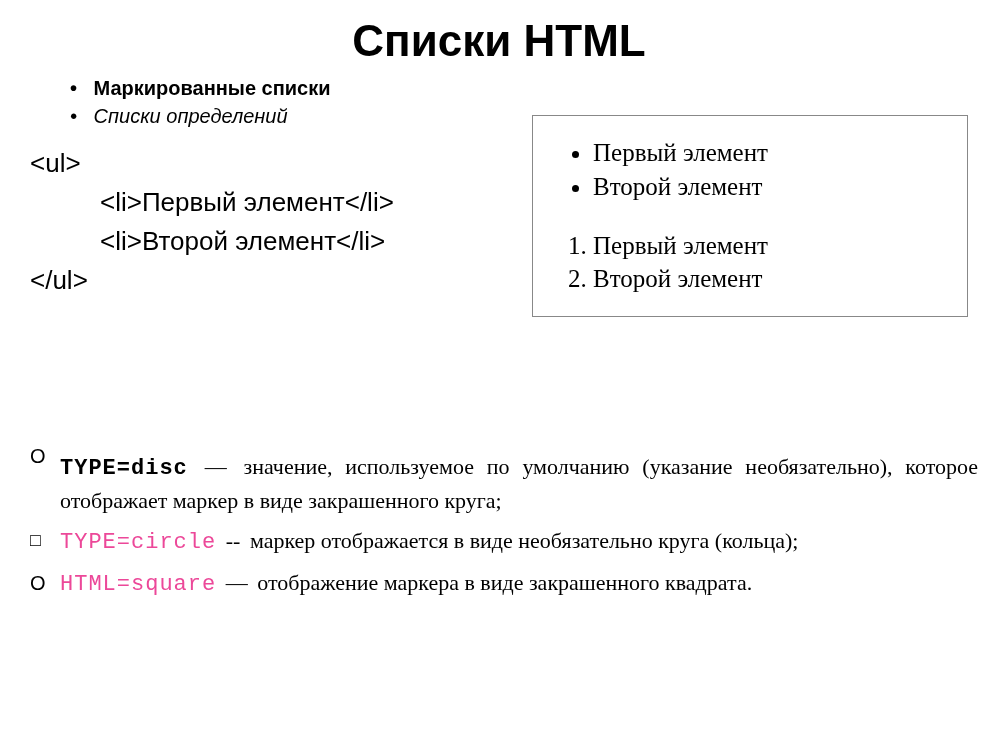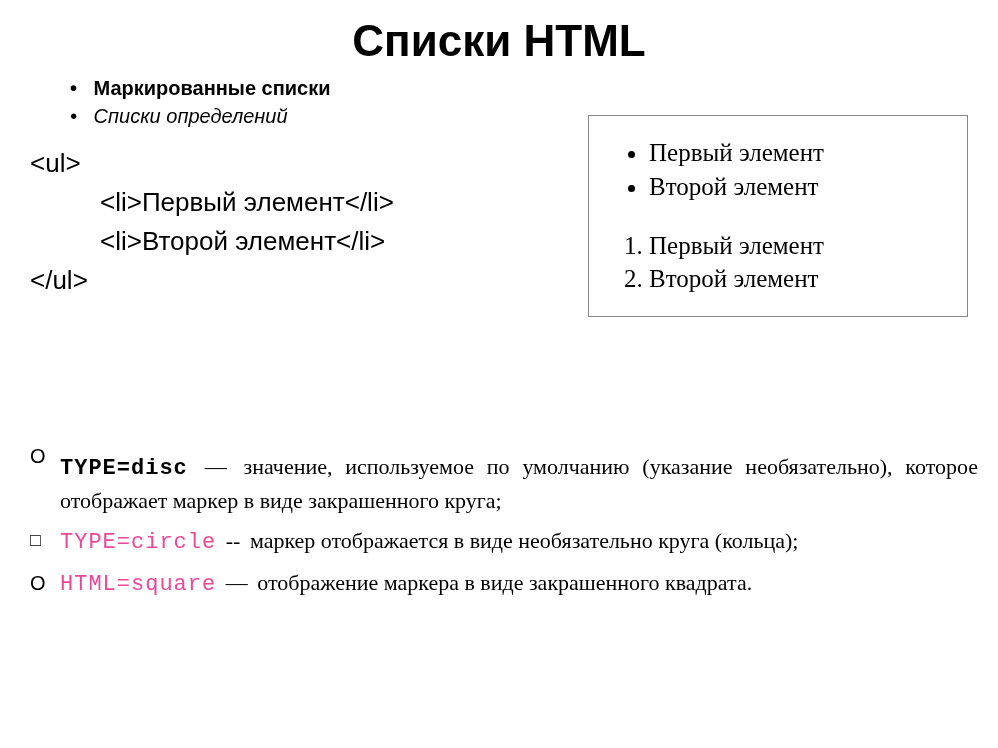--- a/index.html
+++ b/index.html
@@ -48,21 +48,21 @@
       line-height: 1.5;
     }
     .code-block .indent {
       padding-left: 70px;
     }
 
     .output-box {
       position: absolute;
       right: 30px;
       top: 115px;
-      width: 380px;
+      width: 436px;
       border: 1px solid #888;
       padding: 20px 20px 20px 30px;
       font-family: "Times New Roman", serif;
       font-size: 25px;
     }
     .output-box ul {
       list-style: disc;
       margin-left: 30px;
       margin-bottom: 25px;
     }

